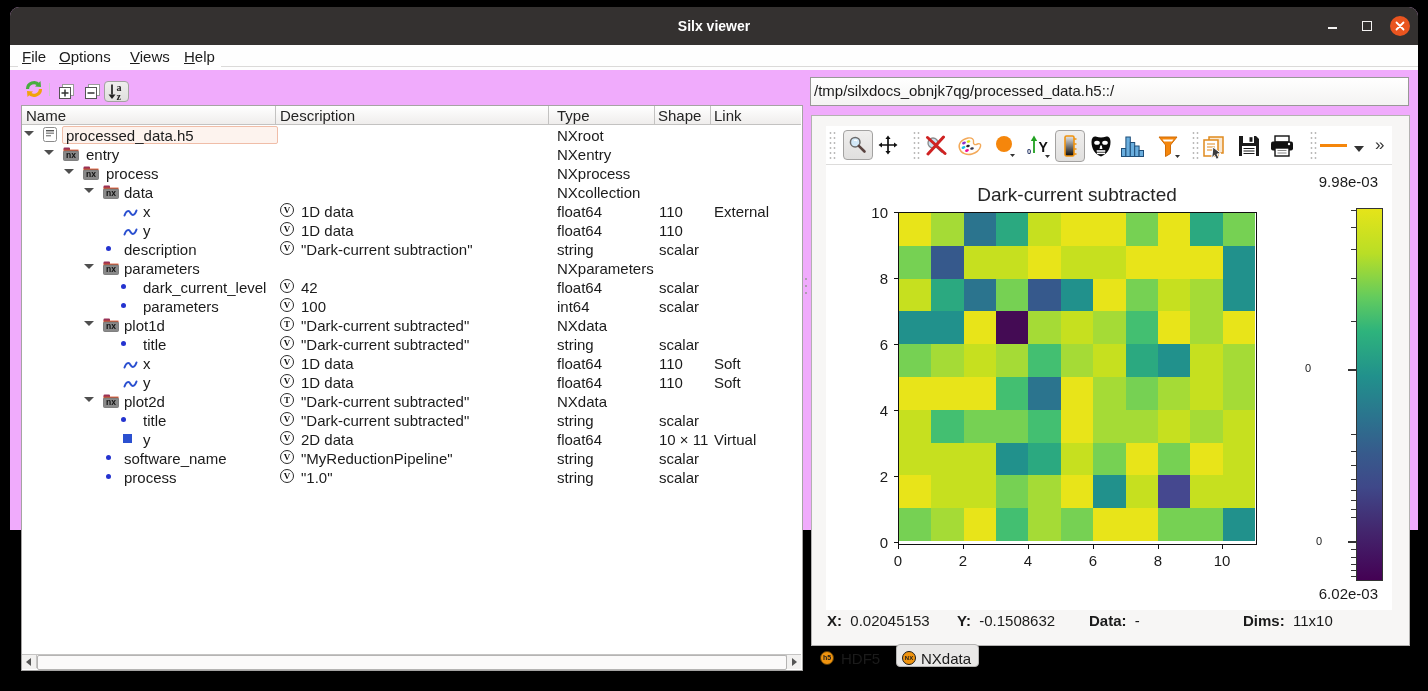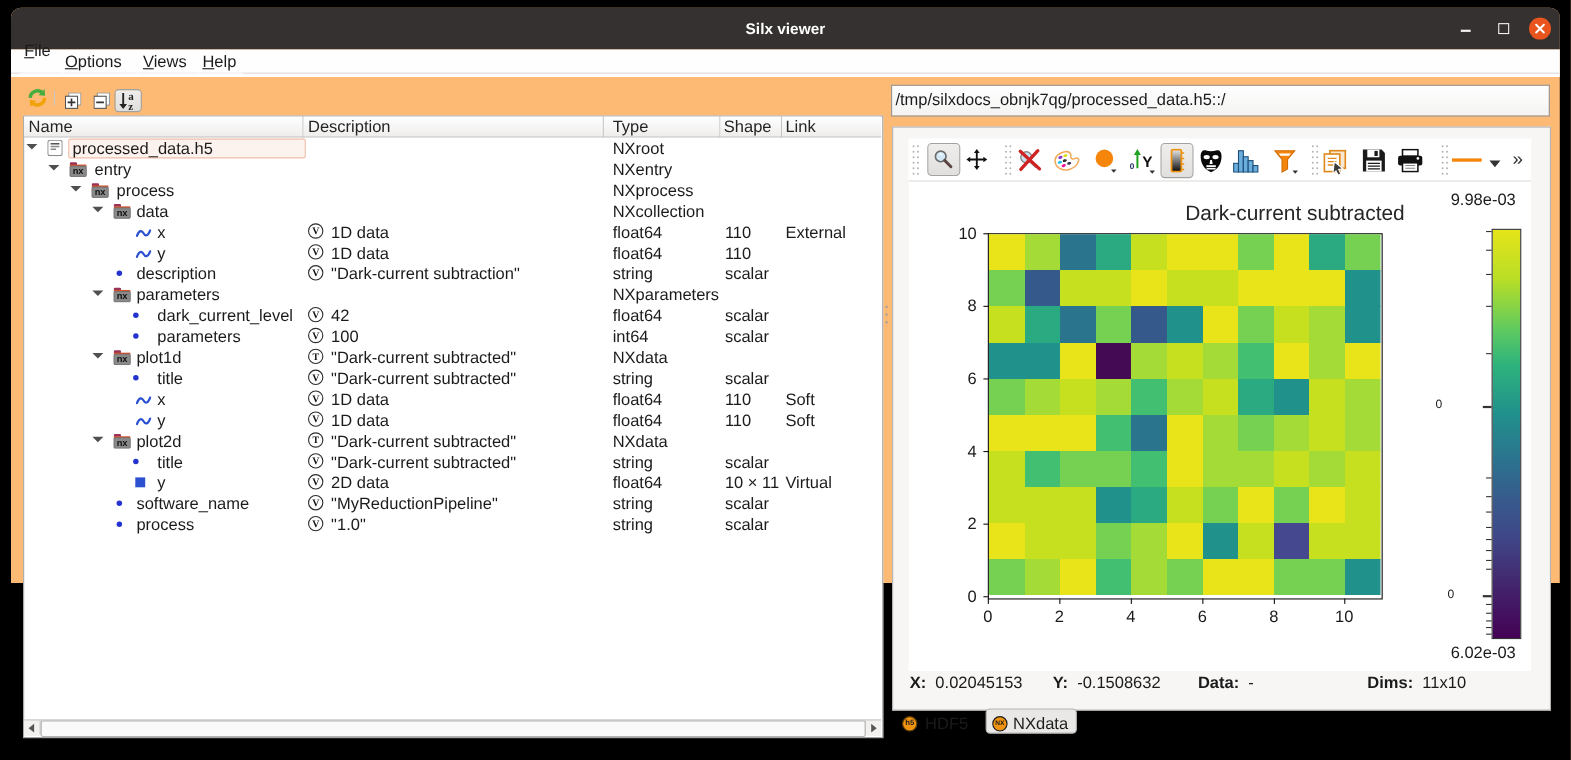--- a/index.html
+++ b/index.html
@@ -1,32 +1,32 @@
 <!DOCTYPE html>
 <html><head><meta charset="utf-8"><style>
 html,body{margin:0;padding:0}
 body{width:1428px;height:691px;background:#000;font-family:"Liberation Sans",sans-serif;overflow:hidden}
-#win{position:absolute;left:10px;top:7px;width:1408px;height:523px;background:#fdba74;border-radius:9px 9px 0 0}
+#win{position:absolute;left:10px;top:7px;width:1408px;height:523px;background:#f0abfc;border-radius:9px 9px 0 0}
 .tt{position:absolute;font-size:15px;color:#1b1b1b;white-space:pre}
 .hdr{position:absolute;top:99px;height:18px;background:linear-gradient(#ffffff,#efedec);border-bottom:1px solid #c3c2c1;border-right:1px solid #c3c2c1}
 .htx{position:absolute;top:100px;font-size:15px;color:#242424}
 b{font-weight:bold}
 </style></head><body>
 <div id="win">
 <div style="position:absolute;left:0;top:0;width:1408px;height:38px;background:#343130;border-radius:9px 9px 0 0">
 <div style="position:absolute;left:0;top:0;width:100%;text-align:center;line-height:38px;color:#fff;font-size:14px;font-weight:bold">Silx viewer</div>
 <div style="position:absolute;left:1318px;top:20px;width:9px;height:2px;background:#f4f2f1"></div>
 <div style="position:absolute;left:1352px;top:14px;width:8px;height:8px;border:1.5px solid #f4f2f1"></div>
 <div style="position:absolute;left:1380px;top:9px;width:20px;height:20px;border-radius:50%;background:#e9541f">
 <svg width="20" height="20" viewBox="0 0 20 20">
           <path d="M6.5,6.5 L13.5,13.5 M13.5,6.5 L6.5,13.5" stroke="#fff" stroke-width="1.8" stroke-linecap="round"></path>
         </svg></div>
 </div>
 <div style="position:absolute;left:0;top:38px;width:1408px;height:25px;background:#fefefe"></div>
-<span class="tt" style="left:12px;top:31px;font-size:15px"><u>F</u>ile</span>
+<span class="tt" style="left:12px;top:41px;font-size:15px"><u>F</u>ile</span>
 <span class="tt" style="left:49px;top:41px;font-size:15px"><u>O</u>ptions</span>
 <span class="tt" style="left:120px;top:41px;font-size:15px"><u>V</u>iews</span>
 <span class="tt" style="left:174px;top:41px;font-size:15px"><u>H</u>elp</span>
 <div style="position:absolute;left:0;top:59px;width:1408px;height:1px;background:#dbdad9"></div>
 <div style="position:absolute;left:8px;top:59px;width:40px;height:1px;background:#fff"></div>
 <div style="position:absolute;left:45px;top:59px;width:73px;height:1px;background:#fff"></div>
 <div style="position:absolute;left:114px;top:59px;width:59px;height:1px;background:#fff"></div>
 <div style="position:absolute;left:170px;top:59px;width:41px;height:1px;background:#fff"></div>
 <div style="position:absolute;left:15px;top:73px">
 <svg width="18" height="18" viewBox="0 0 18 18">
@@ -378,21 +378,21 @@
         <circle cx="5.5" cy="17" r="0.9" fill="#b5b4b3"></circle>
         <circle cx="1.5" cy="22" r="0.9" fill="#b5b4b3"></circle>
         <circle cx="5.5" cy="22" r="0.9" fill="#b5b4b3"></circle>
         <circle cx="1.5" cy="27" r="0.9" fill="#b5b4b3"></circle>
         <circle cx="5.5" cy="27" r="0.9" fill="#b5b4b3"></circle>
       </svg></div>
 <div style="position:absolute;left:1310px;top:137px;width:27px;height:3px;background:#f5860b"></div>
 <div style="position:absolute;left:1344px;top:139px;width:0;height:0;border-left:5px solid transparent;border-right:5px solid transparent;border-top:6px solid #333"></div>
 <span class="tt" style="left:1365px;top:128px;font-size:17px;color:#333">»</span>
 <div style="position:absolute;left:1067px;top:177px;width:0;height:0">
-      <span style="position:absolute;left:-200px;width:400px;text-align:right;font-size:19px;color:#262626;font-family:'Liberation Sans'">Dark-current subtracted</span>
+      <span style="position:absolute;left:-200px;width:400px;text-align:center;font-size:19px;color:#262626;font-family:'Liberation Sans'">Dark-current subtracted</span>
     </div>
 <div style="position:absolute;left:888px;top:205px;width:357px;height:331px;border:1px solid #111"></div>
 <svg style="position:absolute;left:889px;top:206px;width:356px;height:328px" viewBox="0 0 11 10" preserveAspectRatio="none" shape-rendering="crispEdges">
       <rect x="0" y="0" width="1.02" height="1.02" fill="#e8e419"></rect>
       <rect x="1" y="0" width="1.02" height="1.02" fill="#a5db36"></rect>
       <rect x="2" y="0" width="1.02" height="1.02" fill="#2b748e"></rect>
       <rect x="3" y="0" width="1.02" height="1.02" fill="#2ba980"></rect>
       <rect x="4" y="0" width="1.02" height="1.02" fill="#c6e01f"></rect>
       <rect x="5" y="0" width="1.02" height="1.02" fill="#e8e419"></rect>
       <rect x="6" y="0" width="1.02" height="1.02" fill="#e8e419"></rect>

